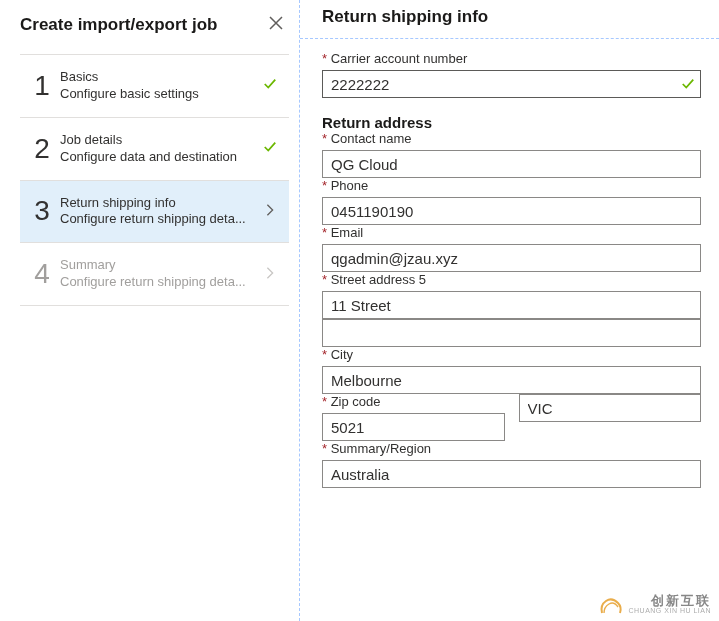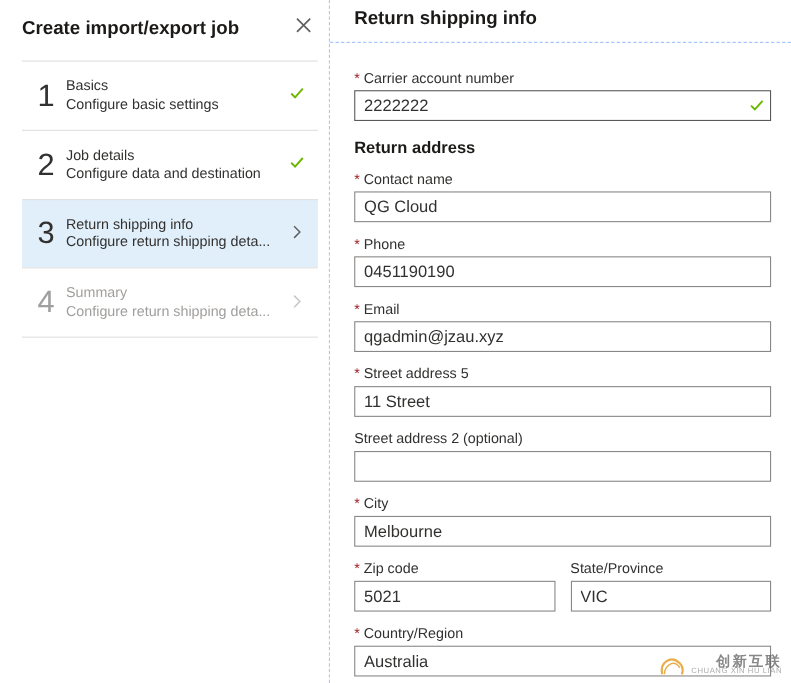--- a/index.html
+++ b/index.html
@@ -88,21 +88,21 @@
   .right-title-wrap {
     position: absolute;
     top: -32px;
     left: 22px;
   }
   .right-title {
     font-size: 17px;
     font-weight: 600;
     color: #1b1a19;
   }
-  .form-group { margin-top: 12px; }
+  .form-group { }
   .lbl {
     font-size: 13px;
     color: #323130;
     display: block;
     margin-bottom: 4px;
   }
   .req::before {
     content: "* ";
     color: #a4262c;
   }
@@ -261,42 +261,40 @@
       <label class="lbl req">Email</label>
       <input class="txt" type="text" value="qgadmin@jzau.xyz" style="">
     </div>
 
     <div class="form-group">
       <label class="lbl req">Street address 5</label>
       <input class="txt" type="text" value="11 Street" style="">
     </div>
 
     <div class="form-group">
-      <label class="lbl">Street address 2 (optional)</label>
       <input class="txt" type="text" value="" style="">
     </div>
 
     <div class="form-group">
       <label class="lbl req">City</label>
       <input class="txt" type="text" value="Melbourne" style="">
     </div>
 
     <div class="form-group two-col">
       <div>
         <label class="lbl req">Zip code</label>
         <input class="txt" type="text" value="5021" style="">
       </div>
       <div>
-        <label class="lbl">State/Province</label>
         <input class="txt" type="text" value="VIC" style="">
       </div>
     </div>
 
     <div class="form-group">
-      <label class="lbl req">Country/Region</label>
+      <label class="lbl req">Summary/Region</label>
       <input class="txt" type="text" value="Australia" style="">
     </div>
 
   </div>
 </div>
 
 <div class="watermark">
   <div class="wm-box">
     <span class="wm-logo">
       <svg width="26" height="22" viewBox="0 0 26 22">

